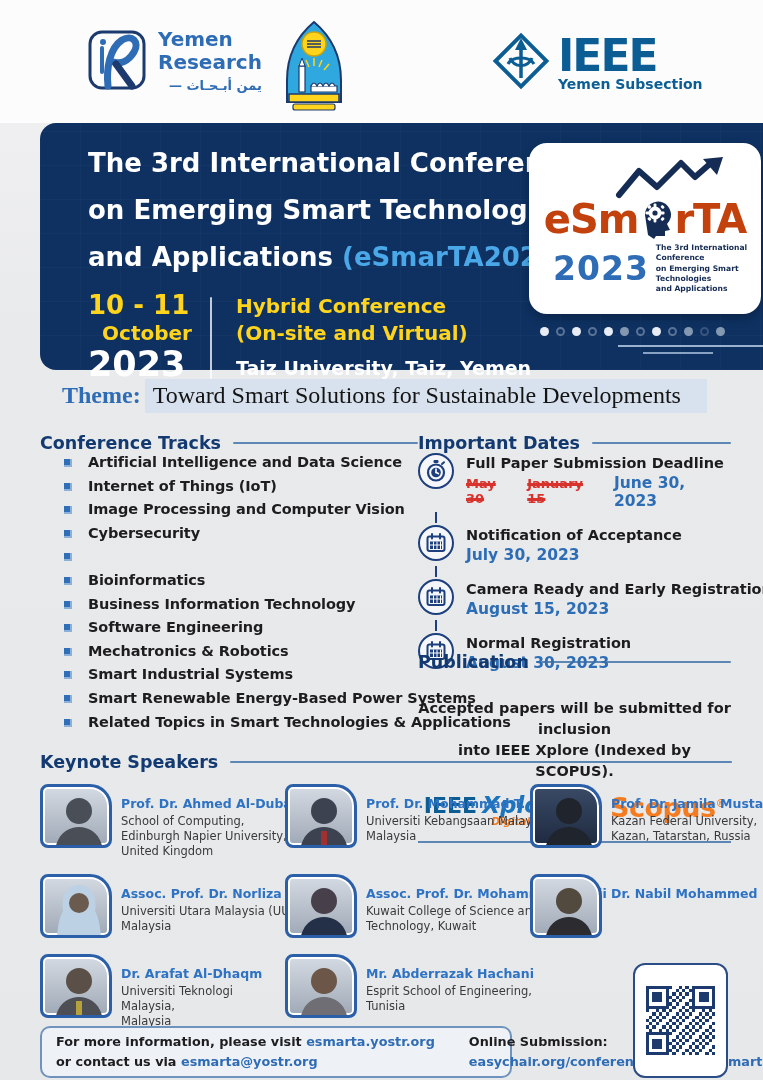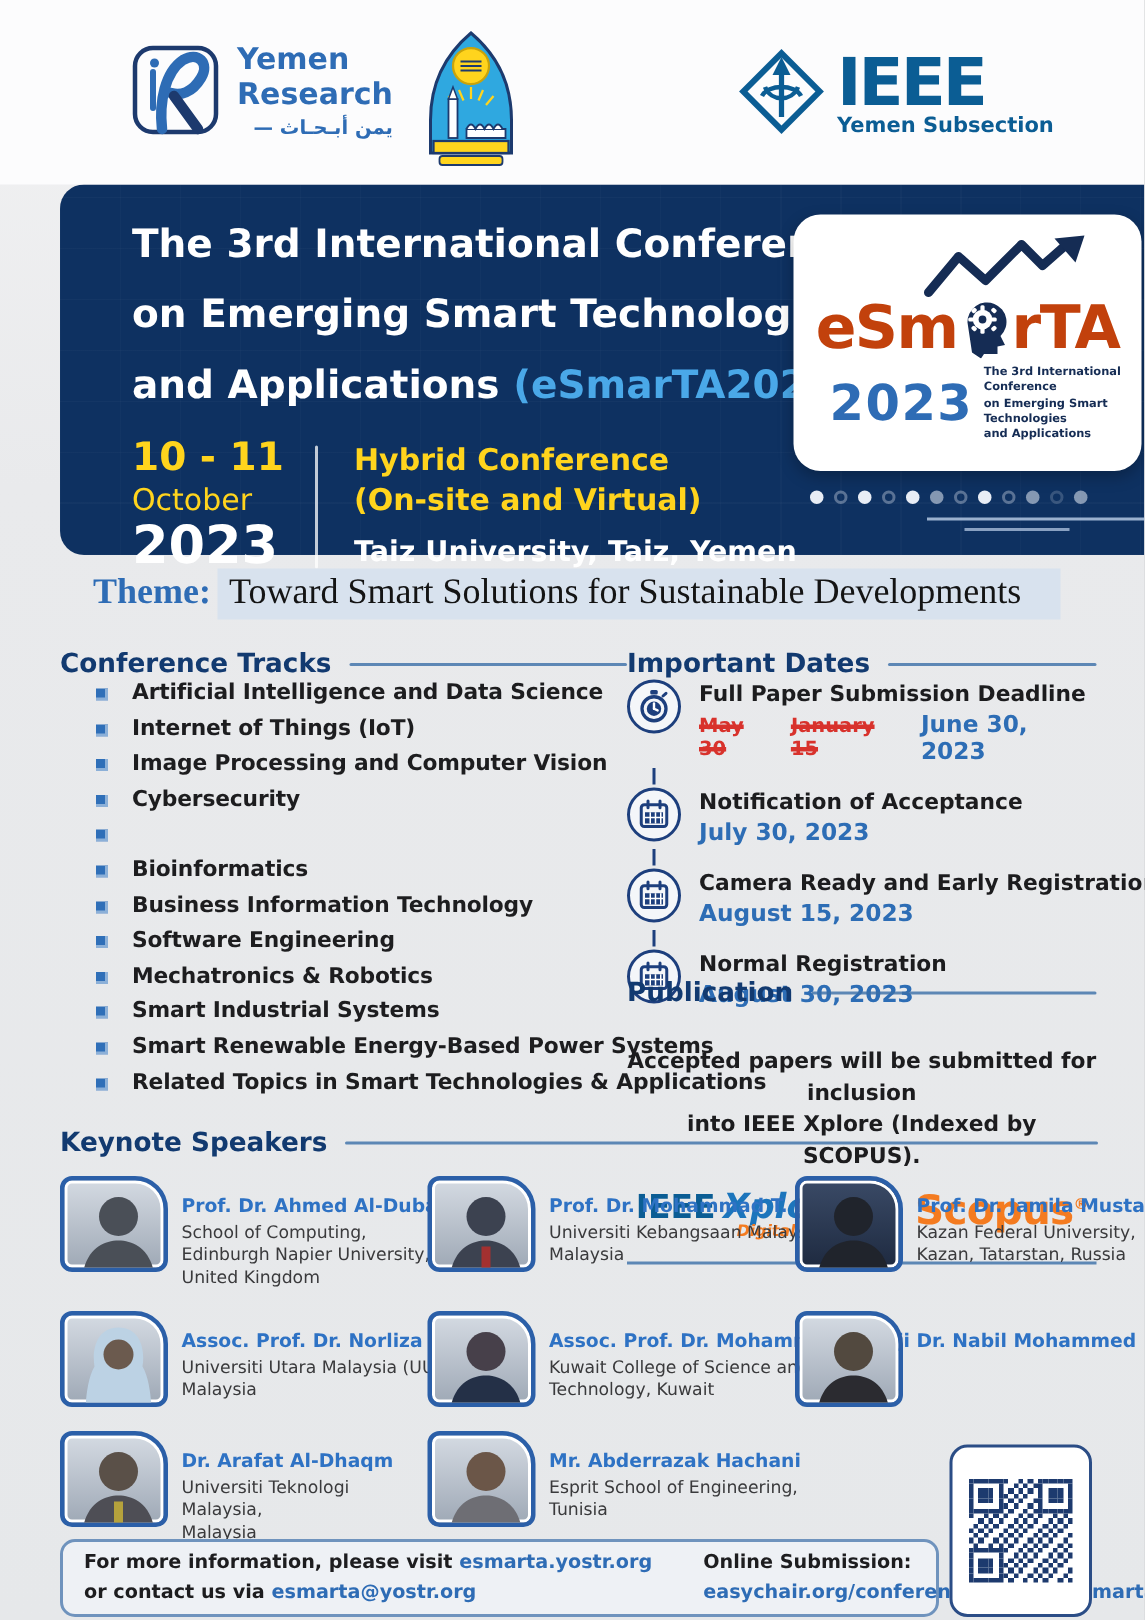--- a/index.html
+++ b/index.html
@@ -24,21 +24,21 @@
           background:#0e3161; border-radius:16px 0 0 16px;
           background-image:
             repeating-linear-gradient(0deg, rgba(255,255,255,0.025) 0 1px, transparent 1px 34px),
             repeating-linear-gradient(90deg, rgba(255,255,255,0.02) 0 1px, transparent 1px 40px);
           }
   .hero-title { position:absolute; left:48px; top:17px; color:#fff; font-size:26px; font-weight:bold; line-height:47px; white-space:nowrap; }
   .hero-accent { color:#4aa8e8; }
   .hero-bottom { position:absolute; left:48px; top:168px; display:flex; align-items:stretch; }
   .hero-date { width:118px; }
   .hd1 { color:#ffd41d; font-size:26px; font-weight:bold; line-height:1.15; }
-  .hd2 { color:#ffd41d; font-size:20px; font-weight:normal; line-height:1.2; }
+  .hd2 { color:#ffd41d; font-size:20px; font-weight:bold; line-height:1.2;text-align:center; }
   .hd3 { color:#ffffff; font-size:35px; font-weight:bold; line-height:1.1; }
   .hero-div { width:2px; background:rgba(255,255,255,0.75); margin:6px 14px 4px 4px; border-radius:1px; }
   .hero-venue { padding-left:10px; padding-top:2px; }
   .hv1 { color:#ffd41d; font-size:20px; font-weight:bold; line-height:1.35; }
   .hv2 { color:#ffffff; font-size:19px; font-weight:bold; margin-top:10px; }
 
   
   .logo-card { position:absolute; left:489px; top:20px; width:232px; height:171px;
                background:#fff; border-radius:18px; box-shadow:0 4px 10px rgba(0,0,0,0.25); }
   .wordmark { position:absolute; left:0; right:0; top:52px; display:flex; justify-content:center; align-items:center; }
@@ -103,21 +103,21 @@
   .sp-card { display:flex; gap:9px; }
   .sp-photo { flex:0 0 72px; width:72px; height:64px; border:3px solid #2b5fa8; border-radius:8px 22px 8px 8px;
               box-shadow:inset 0 0 0 2px #fff; overflow:hidden; background:linear-gradient(180deg,#d4dae2,#9fa9b6); }
   .sp-photo svg { display:block; }
   .sp-info { padding-top:12px; }
   .sp-name { color:#2e72c4; font-size:12.5px; font-weight:bold; line-height:1.25; white-space:nowrap; }
   .sp-aff { color:#3a3a3c; font-size:11.5px; font-weight:500; line-height:1.3; white-space:pre-line; margin-top:2px; }
   .sp-row3 { grid-column:1; }
 
   
-  .footer { position:absolute; left:40px; top:1026px; width:586px; height:52px;
+  .footer { position:absolute; left:40px; top:1026px; width:472px; height:52px;
             border:2px solid #6f93bd; border-radius:10px; background:#eef1f5;
             display:flex; align-items:center; padding:0 14px; }
   .ft-left { line-height:1.55; font-size:12.8px; font-weight:bold; color:#1d1d1f; white-space:nowrap; }
   .ft-link { color:#2e6cb5; text-decoration:none; }
   .ft-div { width:2px; height:36px; background:#9db4cf; margin:0 16px 0 18px; }
   .ft-right { line-height:1.55; font-size:12.8px; font-weight:bold; color:#1d1d1f; white-space:nowrap; }
 
   .qr-card { position:absolute; left:633px; top:963px; width:95px; height:115px; background:#fff;
              border:2.5px solid #2b4d86; border-radius:12px; display:flex; align-items:center; justify-content:center; }
   .qr { display:grid; grid-template-columns:repeat(21,3.3px); grid-auto-rows:3.3px; }

